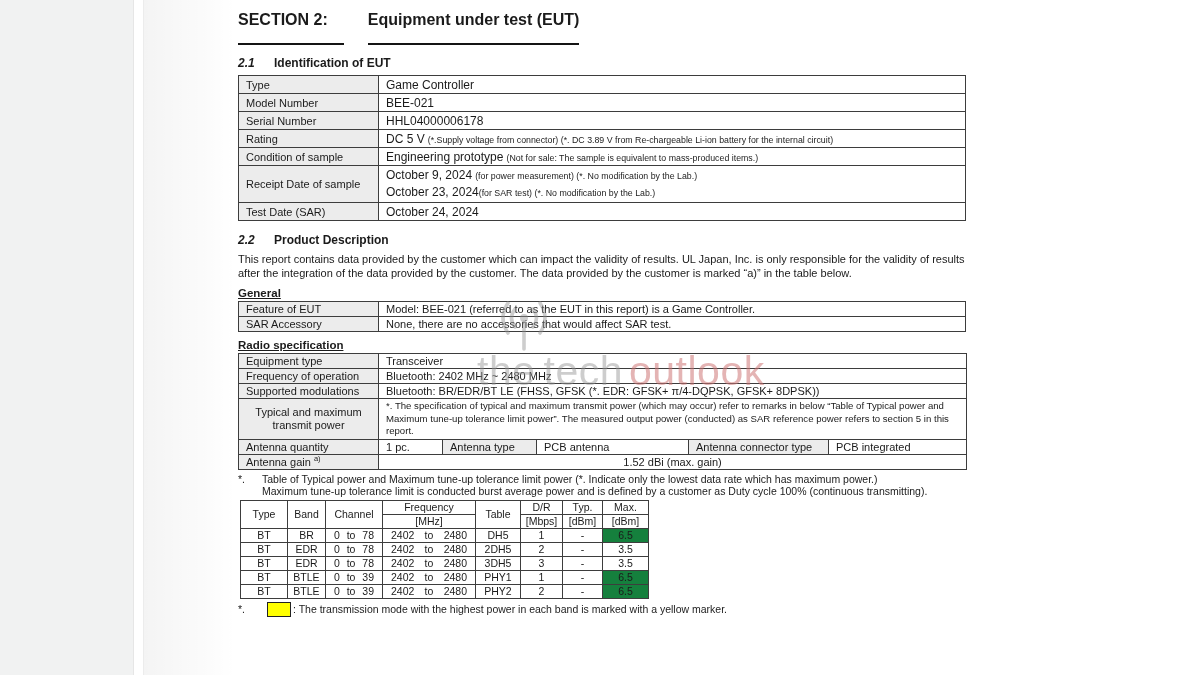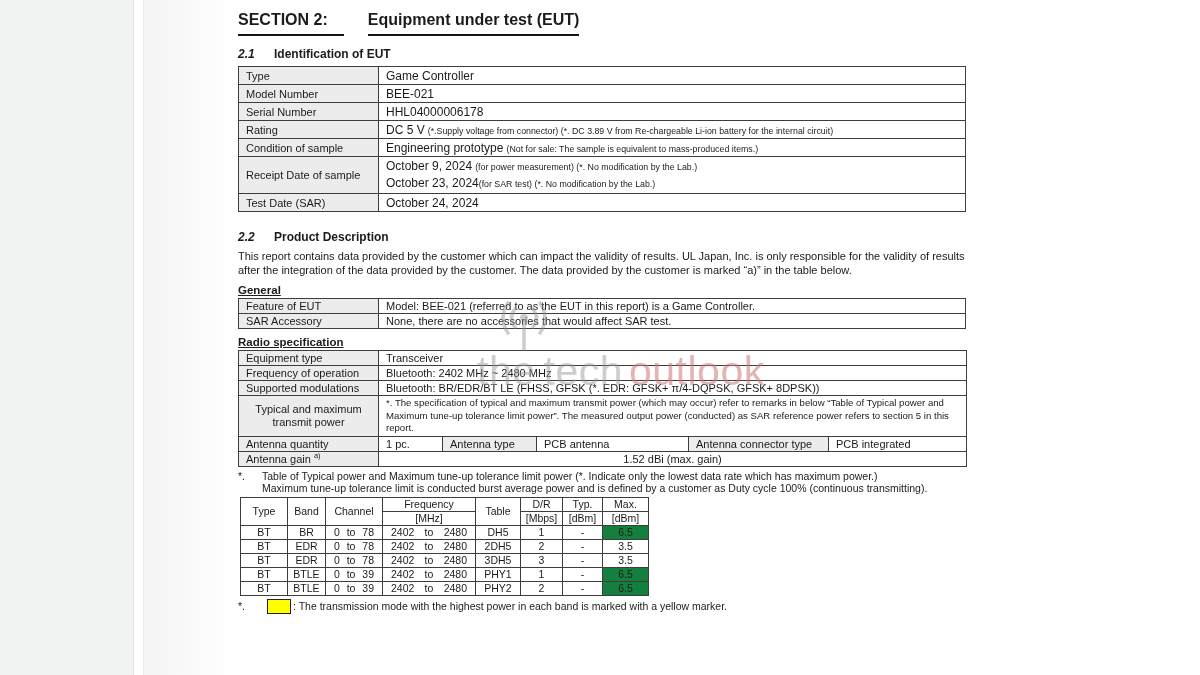--- a/index.html
+++ b/index.html
@@ -11,39 +11,39 @@
     -webkit-font-smoothing:antialiased;
   }
   .left-bg{position:absolute;left:0;top:0;width:133px;height:675px;background:#f1f2f2;}
   .page{position:absolute;left:133px;top:0;width:1067px;height:675px;background:#ffffff;border-left:1px solid #e6e6e6;}
   .page-shade{position:absolute;left:143px;top:0;width:92px;height:675px;
     background:linear-gradient(to right, rgba(0,0,0,0.045), rgba(0,0,0,0));border-left:1px solid #ececec;}
   .content{position:absolute;left:238px;top:11px;width:728px;}
 
   
   .section-heading{font-size:16px;font-weight:bold;margin:0 0 11px 0;white-space:nowrap;}
-  .section-heading .u{border-bottom:2px solid #141414;padding-bottom:5px;display:inline-block;}
+  .section-heading .u{border-bottom:2px solid #141414;padding-bottom:14px;display:inline-block;}
   .section-heading .sec-num{padding-right:16px;margin-right:24px;}
   .sub-heading{font-size:12px;font-weight:bold;margin:0 0 5px 0;}
   .sub-heading .num{display:inline-block;width:36px;font-style:italic;}
   .mini-heading{font-size:11.5px;font-weight:bold;text-decoration:underline;margin:0 0 2px 0;}
 
   
   table{border-collapse:collapse;table-layout:fixed;width:728px;}
   td,th{border:1px solid #3d3d3d;padding:1px 7px;vertical-align:middle;font-weight:normal;text-align:left;}
   .label-cell{background:#ececec;font-size:11px;}
   .value-cell{font-size:11px;background:#fff;}
   .big{font-size:12px;margin-top:20px;}
   .note{font-size:8.8px;color:#222;}
   .ident-table td{height:15px;}
   .ident-table .two-line{height:32px;}
   .rcpt-line{line-height:16px;white-space:nowrap;}
 
   .para{font-size:11px;line-height:14px;margin:0 0 7px 0;}
-  .s22-block{margin-top:18px;}
+  .s22-block{margin-top:12px;}
 
   .general-table{margin-bottom:7px;}
   .radio-table .small-val{font-size:9.6px;line-height:12.5px;}
   .center{text-align:center;}
   sup{font-size:7.5px;vertical-align:super;line-height:0;}
 
   .footnote{font-size:10.5px;line-height:12.5px;margin:3px 0 2px 0;position:relative;padding-left:24px;}
   .footnote .marker{position:absolute;left:0;top:0;}
 
   

